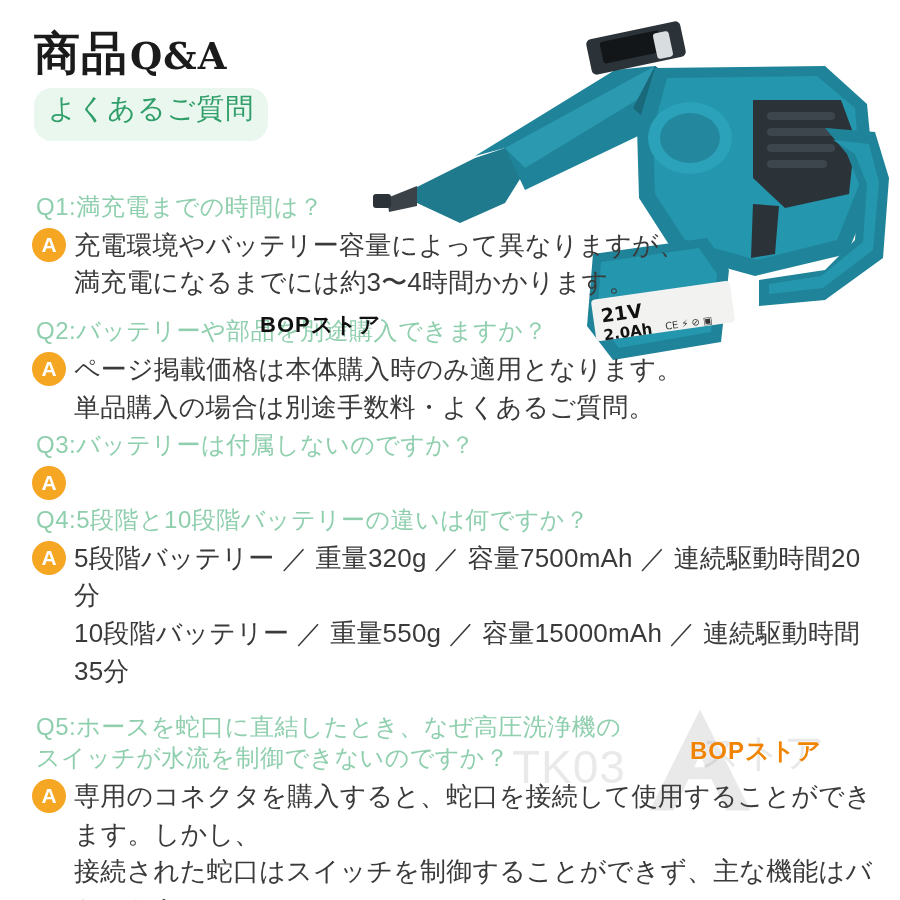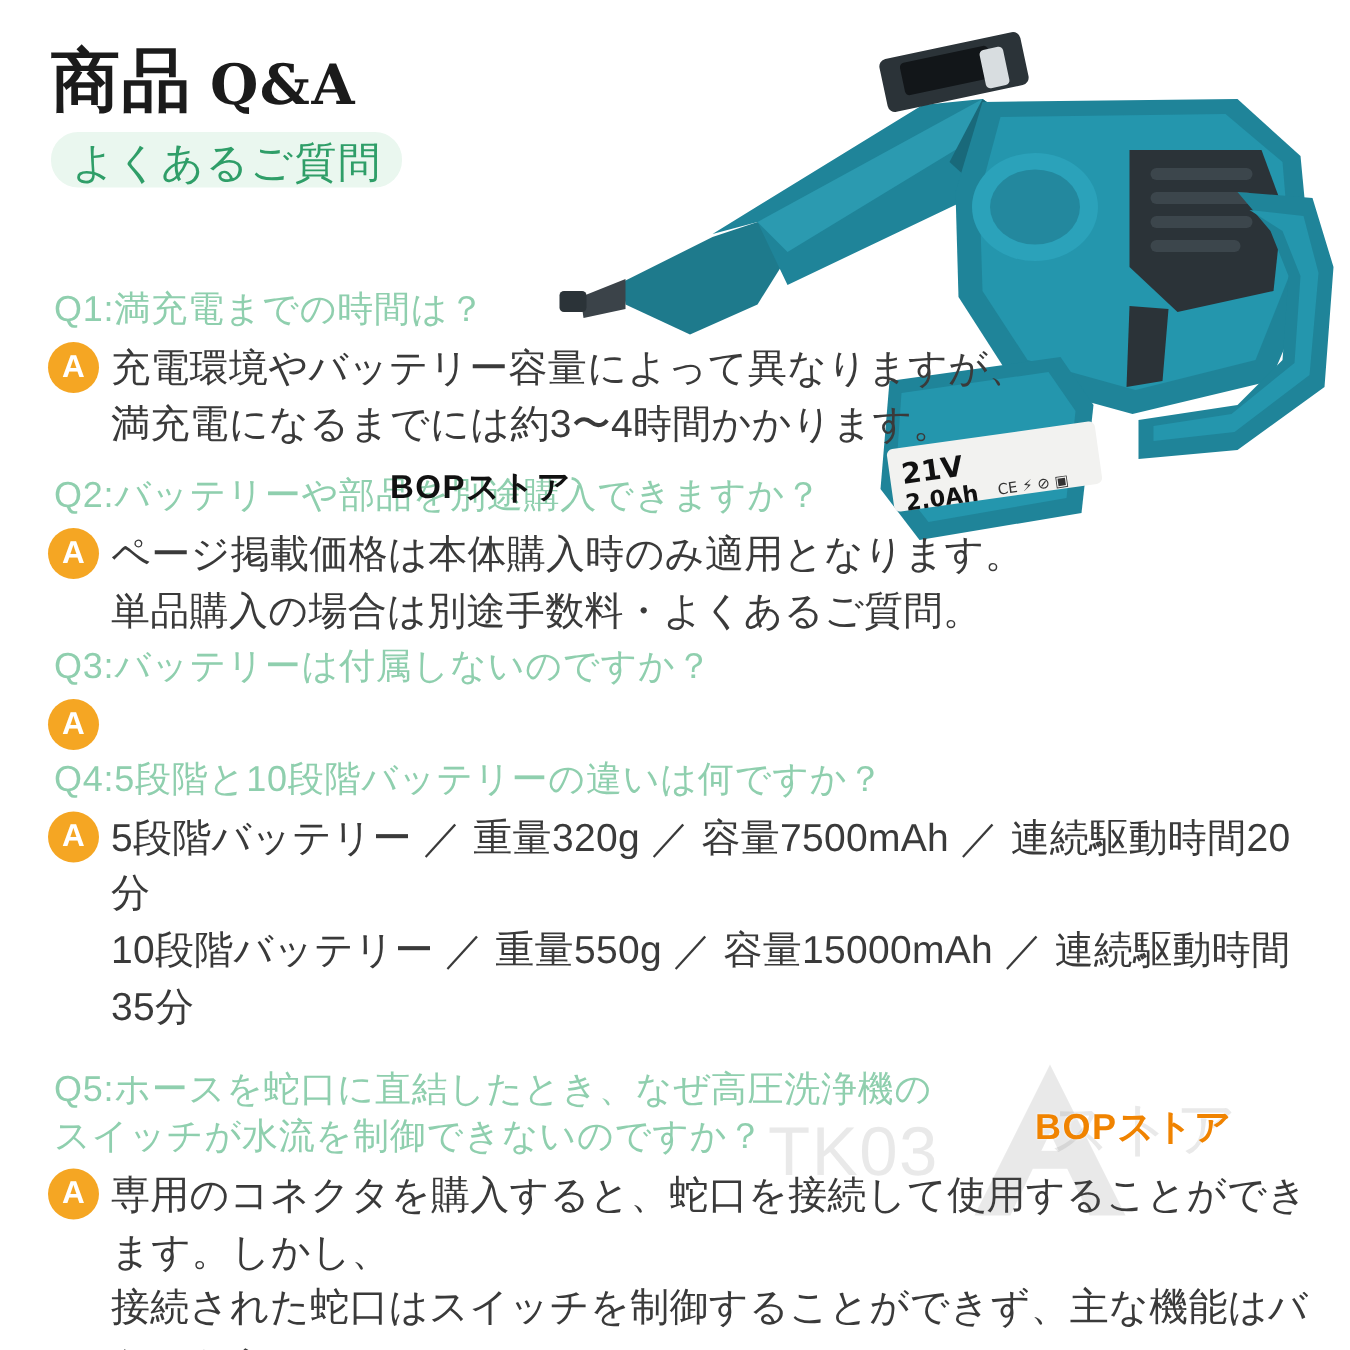--- a/index.html
+++ b/index.html
@@ -24,21 +24,21 @@
   
   .header {
     position: absolute;
     left: 34px;
     top: 30px;
     width: 330px;
   }
   .title-row {
     display: flex;
     align-items: baseline;
-    gap: 12px;
+    gap: 2px;
   }
   .title-main {
     font-family: "DejaVu Serif", serif;
     font-weight: bold;
     font-size: 46px;
     color: #1b1b1b;
     letter-spacing: 1px;
     line-height: 1;
   }
   .title-qa {
@@ -48,21 +48,21 @@
     color: #1b1b1b;
     letter-spacing: 1px;
     line-height: 1;
     text-align: right;
   }
   .subtitle-box {
     margin-top: 12px;
     display: inline-block;
     background: #eaf7ef;
     border-radius: 18px;
-    padding: 6px 14px 0 14px;
+    padding: 6px 14px 16px 14px;
   }
   .subtitle {
     font-size: 28px;
     color: #2f9e68;
     letter-spacing: 1px;
     line-height: 1.1;
     white-space: nowrap;
   }
 
   

